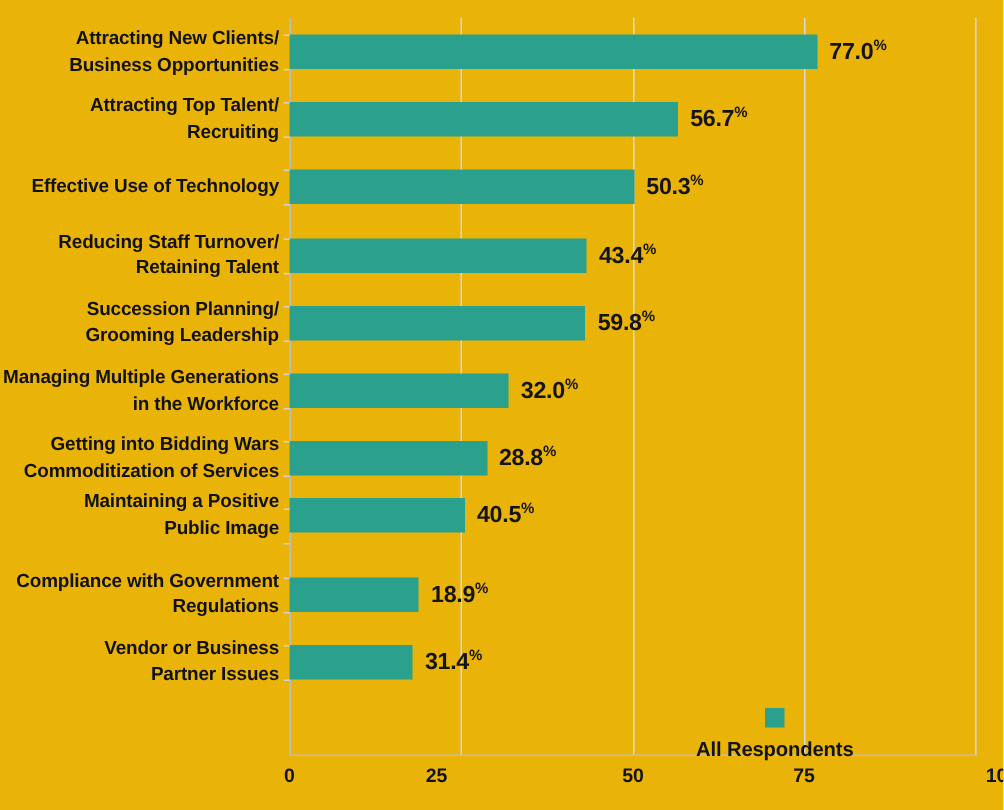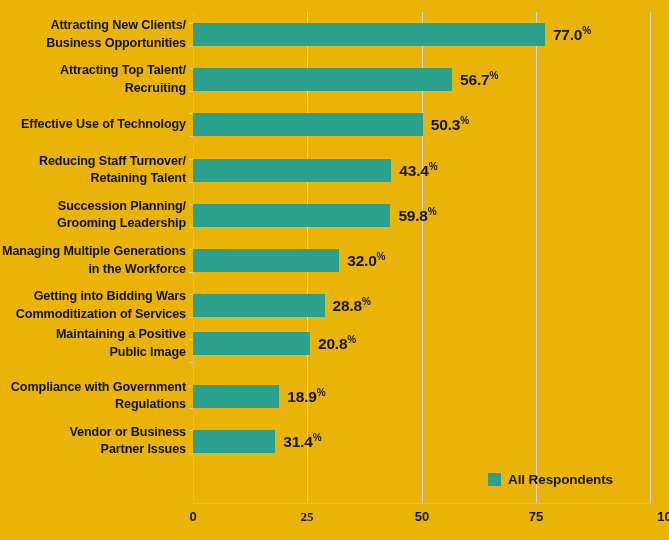--- a/index.html
+++ b/index.html
@@ -124,25 +124,26 @@
     font-size: 13px;
     font-weight: bold;
     color: #141414;
     transform: translateX(-50%);
     white-space: nowrap;
   }
 
   
   .legend {
     position: absolute;
-    left: 488px;
+    left: 464px;
     top: 472px;
     display: flex;
     align-items: center;
     gap: 7px;
+    flex-direction: column;
   }
   .legend-swatch {
     width: 13px;
     height: 13px;
     background: #2aa08d;
     display: block;
   }
   .legend-label {
     font-size: 13.5px;
     font-weight: bold;
@@ -220,21 +221,21 @@
         <div class="bar-wrap">
           <div class="bar" style="width: 131.616px; background: rgb(42, 160, 141);"></div>
           <div class="bar-value"><span>28.8</span><span class="pct">%</span></div>
         </div>
       </div>
       <div class="row" style="top: 309px;">
         <div class="cat-label">Maintaining a Positive
 Public Image</div>
         <div class="bar-wrap">
           <div class="bar" style="width: 116.992px; background: rgb(42, 160, 141);"></div>
-          <div class="bar-value"><span>20.8</span><span class="pct">%</span></div>
+          <div class="bar-value"><span>40.5</span><span class="pct">%</span></div>
         </div>
       </div>
       <div class="row" style="top: 361.6px;">
         <div class="cat-label">Compliance with Government
 Regulations</div>
         <div class="bar-wrap">
           <div class="bar" style="width: 86.373px; background: rgb(42, 160, 141);"></div>
           <div class="bar-value"><span>18.9</span><span class="pct">%</span></div>
         </div>
       </div>
@@ -242,21 +243,21 @@
         <div class="cat-label">Vendor or Business
 Partner Issues</div>
         <div class="bar-wrap">
           <div class="bar" style="width: 82.26px; background: rgb(42, 160, 141);"></div>
           <div class="bar-value"><span>31.4</span><span class="pct">%</span></div>
         </div>
       </div>
     </div>
 
   <div class="xtick-label" style="left:193px;">0</div>
-  <div class="xtick-label" style="left:307px;font-family:Liberation Serif, serif;">25</div>
+  <div class="xtick-label" style="left:291px;">25</div>
   <div class="xtick-label" style="left:422px;">50</div>
   <div class="xtick-label" style="left:536px;">75</div>
   <div class="xtick-label" style="left:668px;">100</div>
 
   <div class="legend">
     <span class="legend-swatch"></span>
     <span class="legend-label">All Respondents</span>
   </div>
 
 <div class="ytick" style="top: 23px;"></div>

